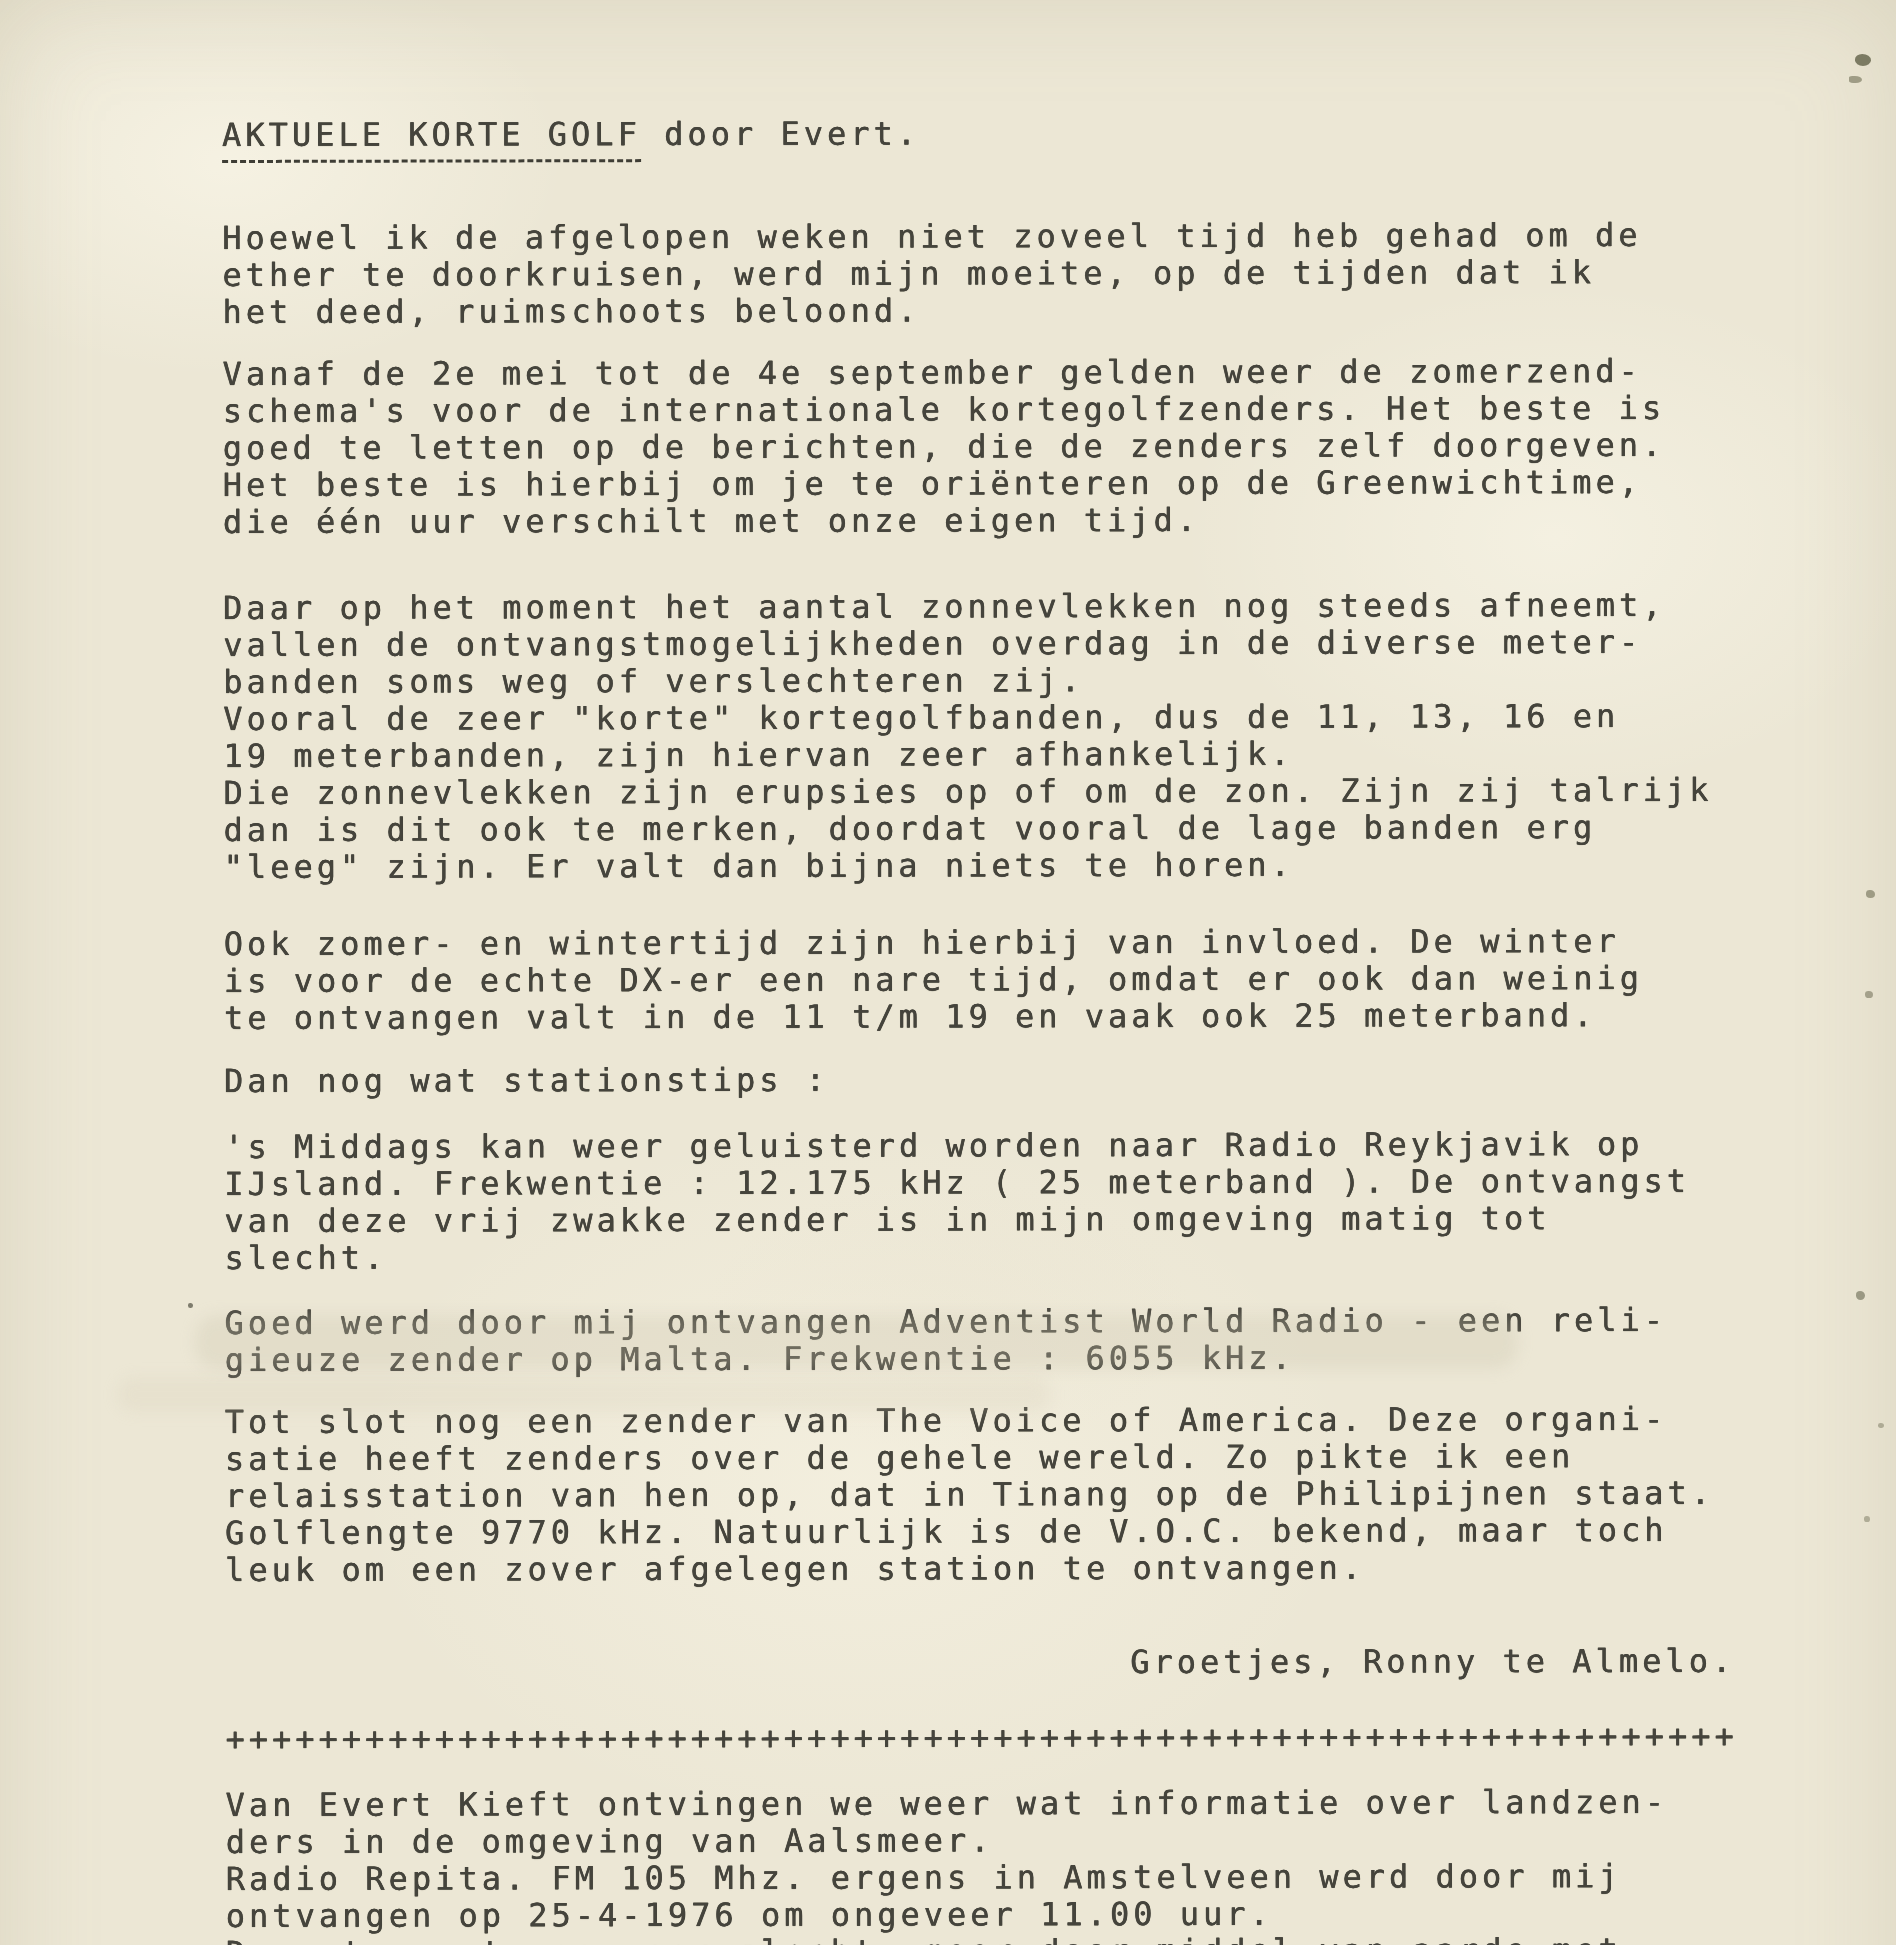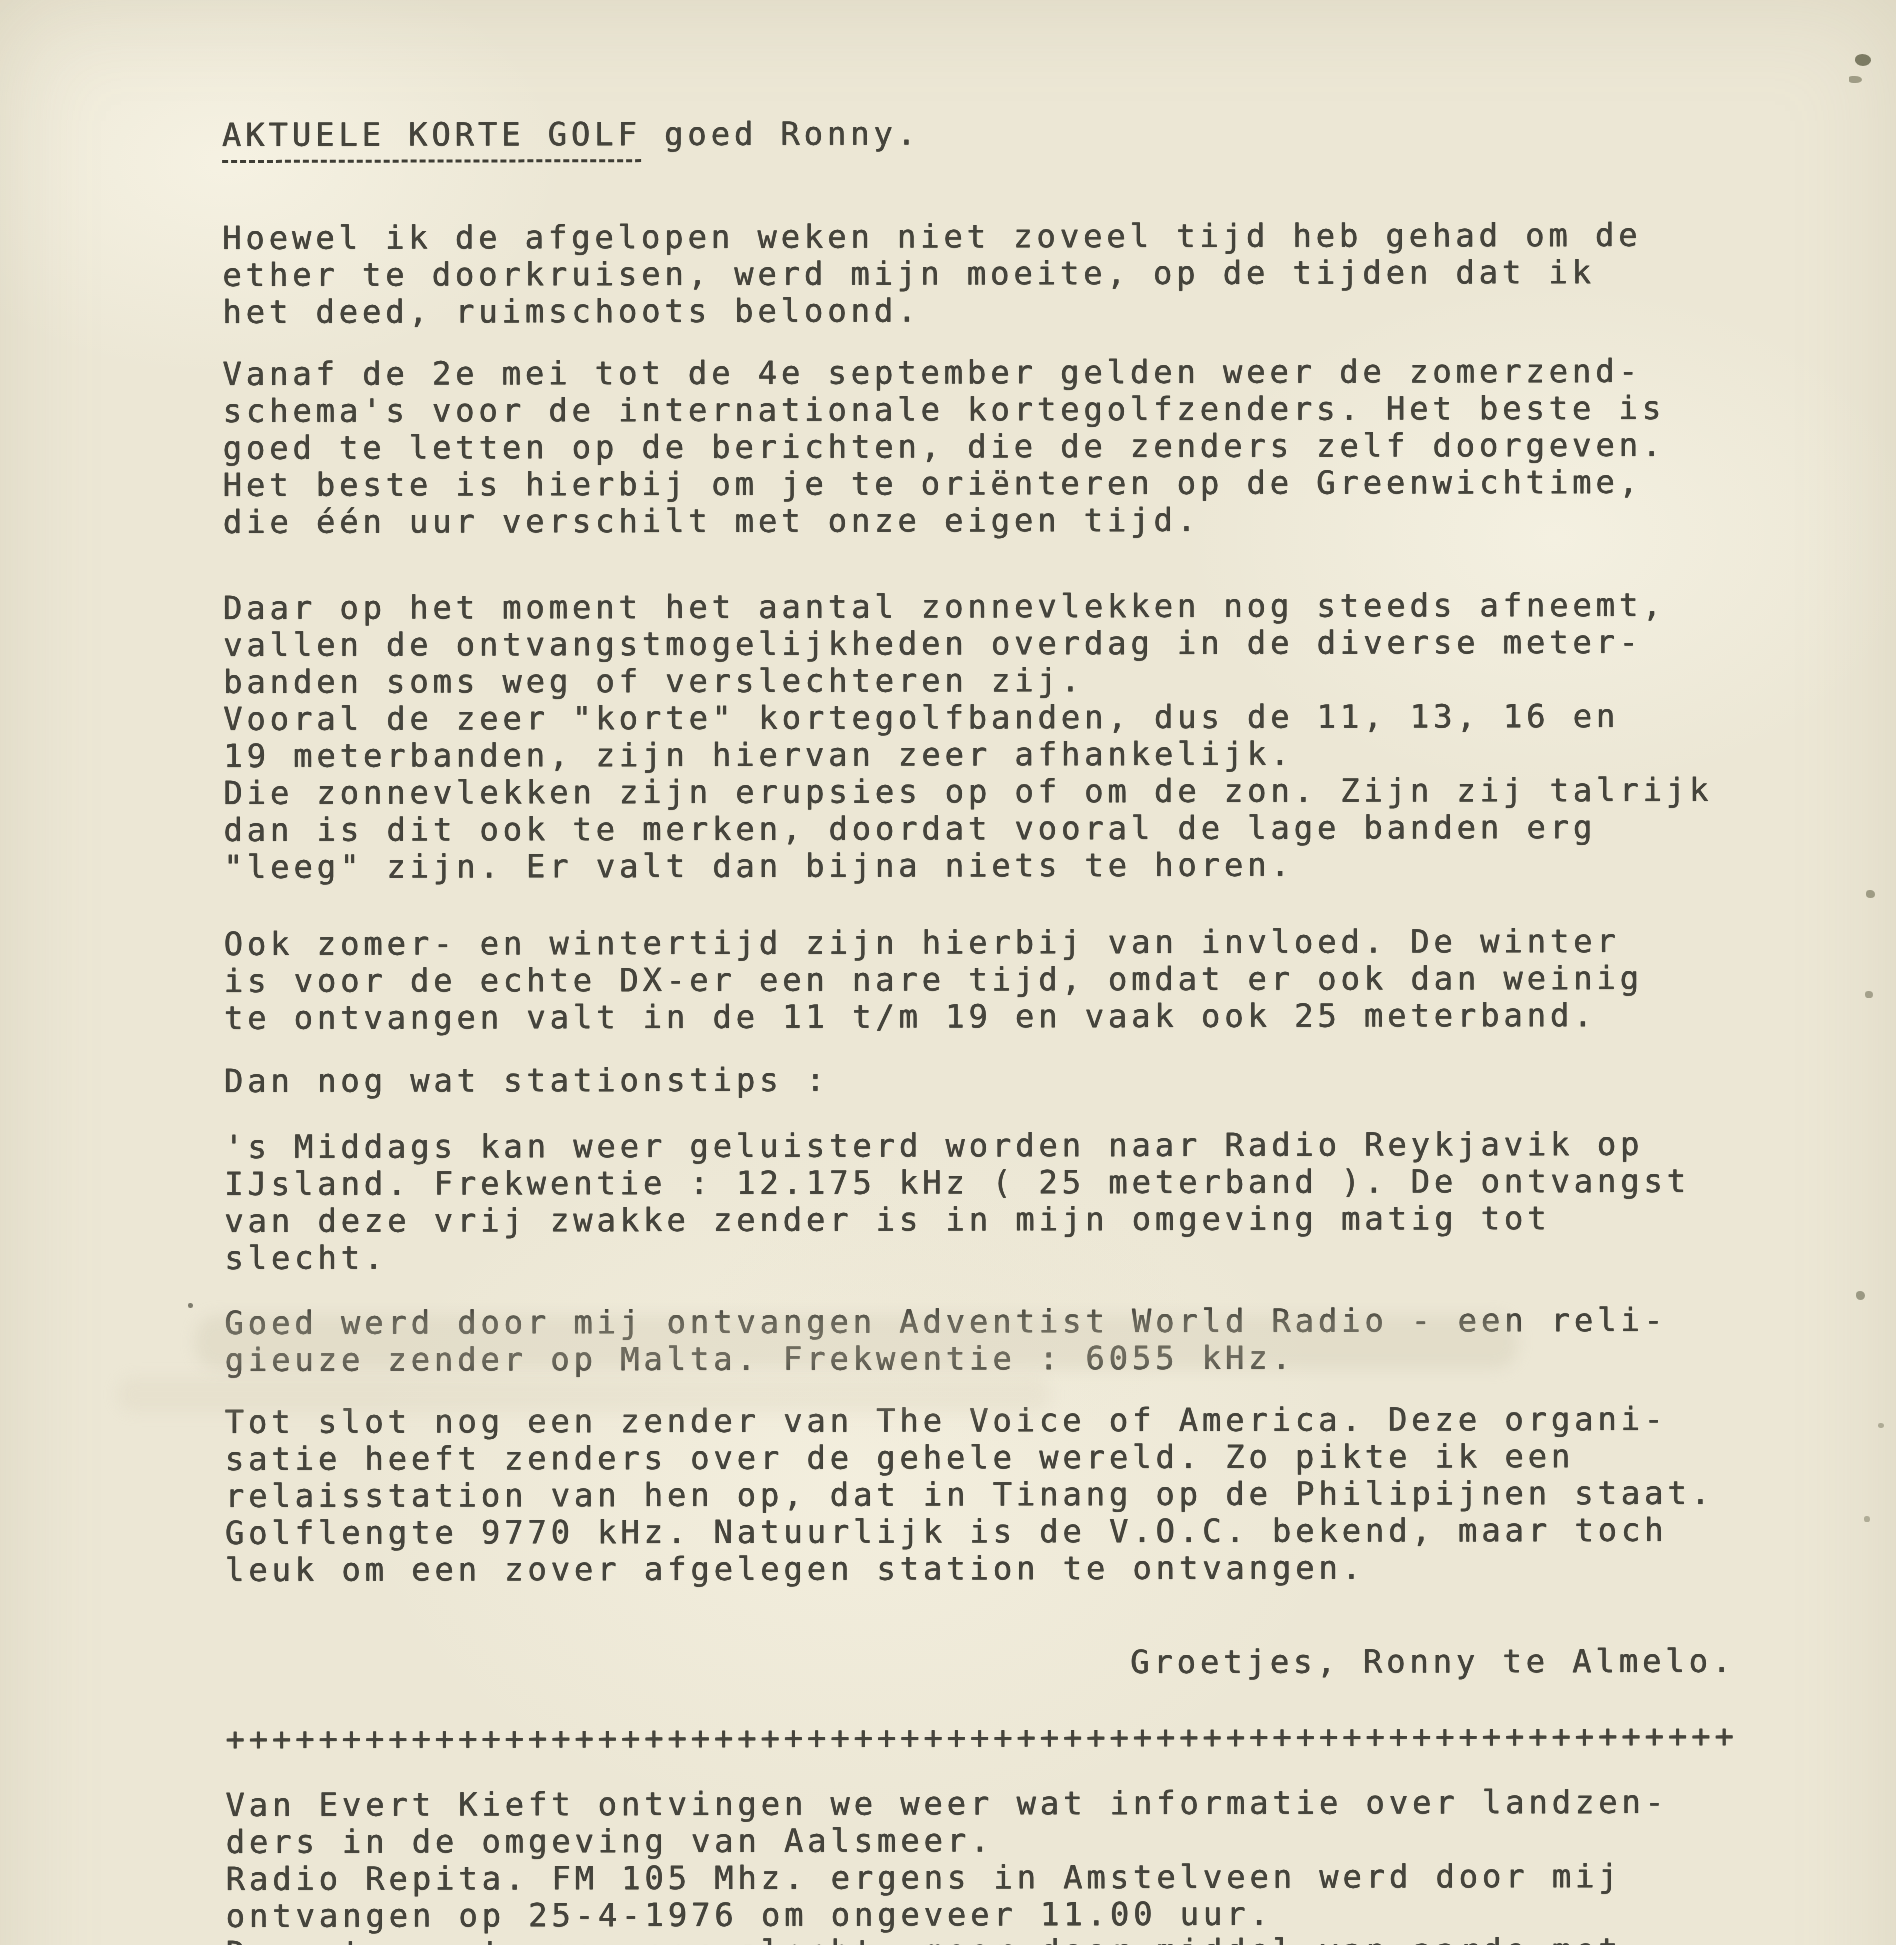--- a/index.html
+++ b/index.html
@@ -68,21 +68,21 @@
     filter: blur(7px);
   }
 </style>
 </head>
 <body>
 
 <div class="page">
 
   <div class="content">
 
-    <div class="block b-title"><span class="title-underlined">AKTUELE KORTE GOLF</span><span> goed Ronny.</span></div>
+    <div class="block b-title"><span class="title-underlined">AKTUELE KORTE GOLF</span><span> door Evert.</span></div>
 
     <div class="block b-p1">Hoewel ik de afgelopen weken niet zoveel tijd heb gehad om de
 ether te doorkruisen, werd mijn moeite, op de tijden dat ik
 het deed, ruimschoots beloond.</div>
 
     <div class="block b-p2">Vanaf de 2e mei tot de 4e september gelden weer de zomerzend-
 schema's voor de internationale kortegolfzenders. Het beste is
 goed te letten op de berichten, die de zenders zelf doorgeven.
 Het beste is hierbij om je te oriënteren op de Greenwichtime,
 die één uur verschilt met onze eigen tijd.</div>

